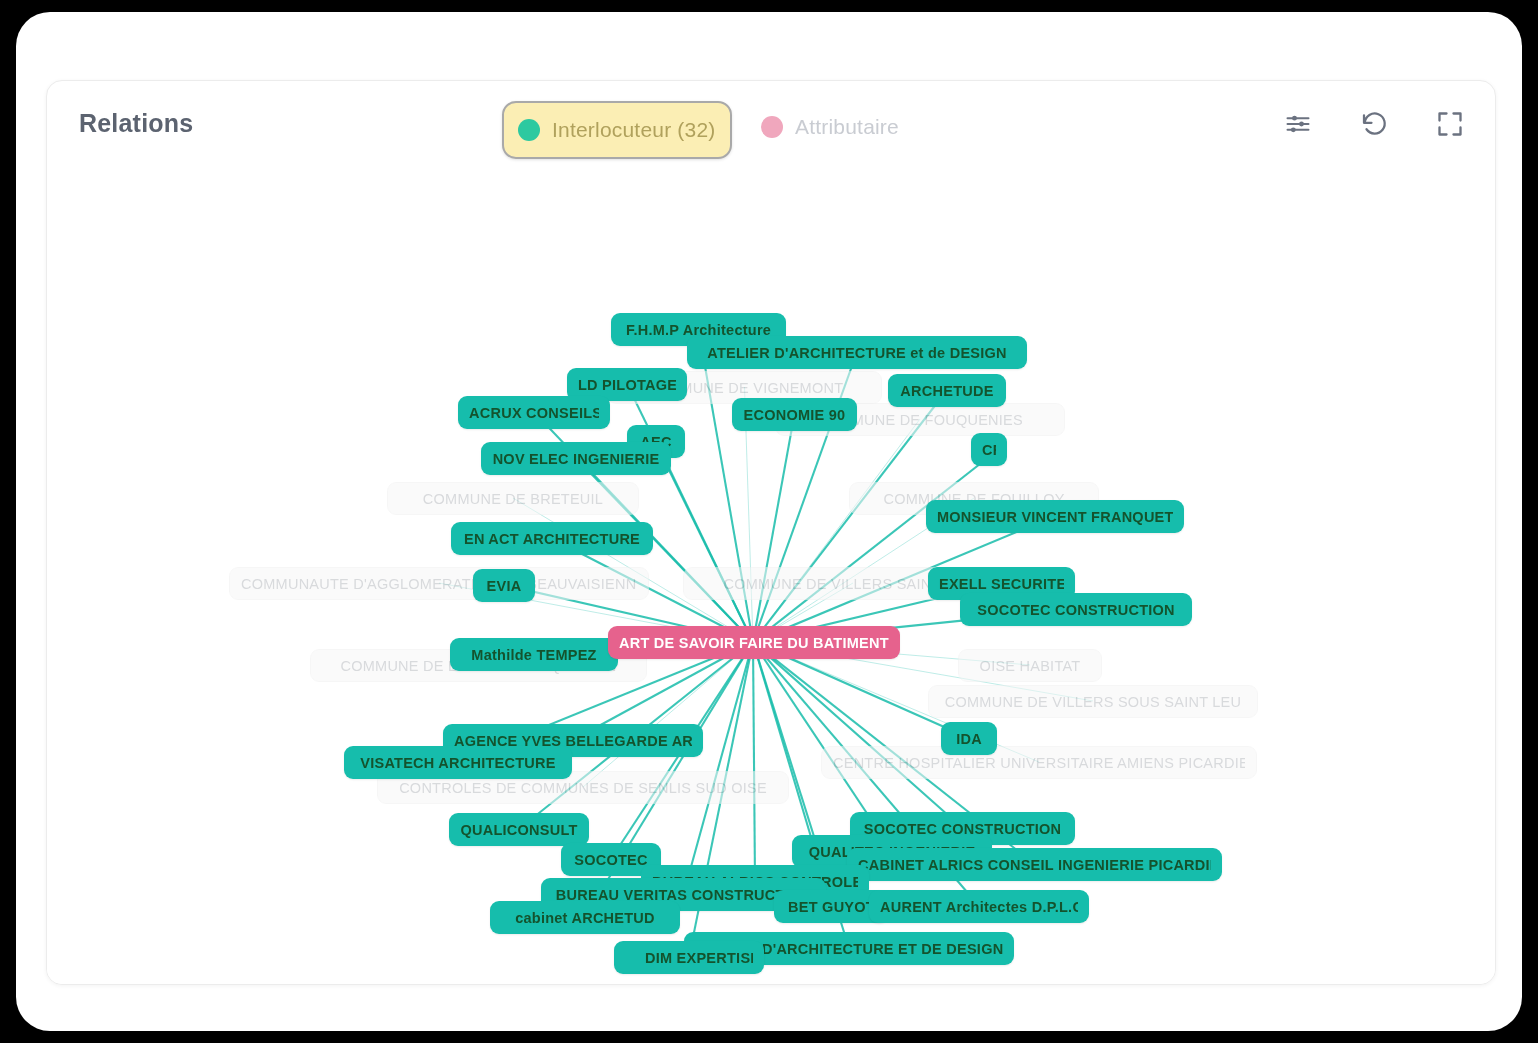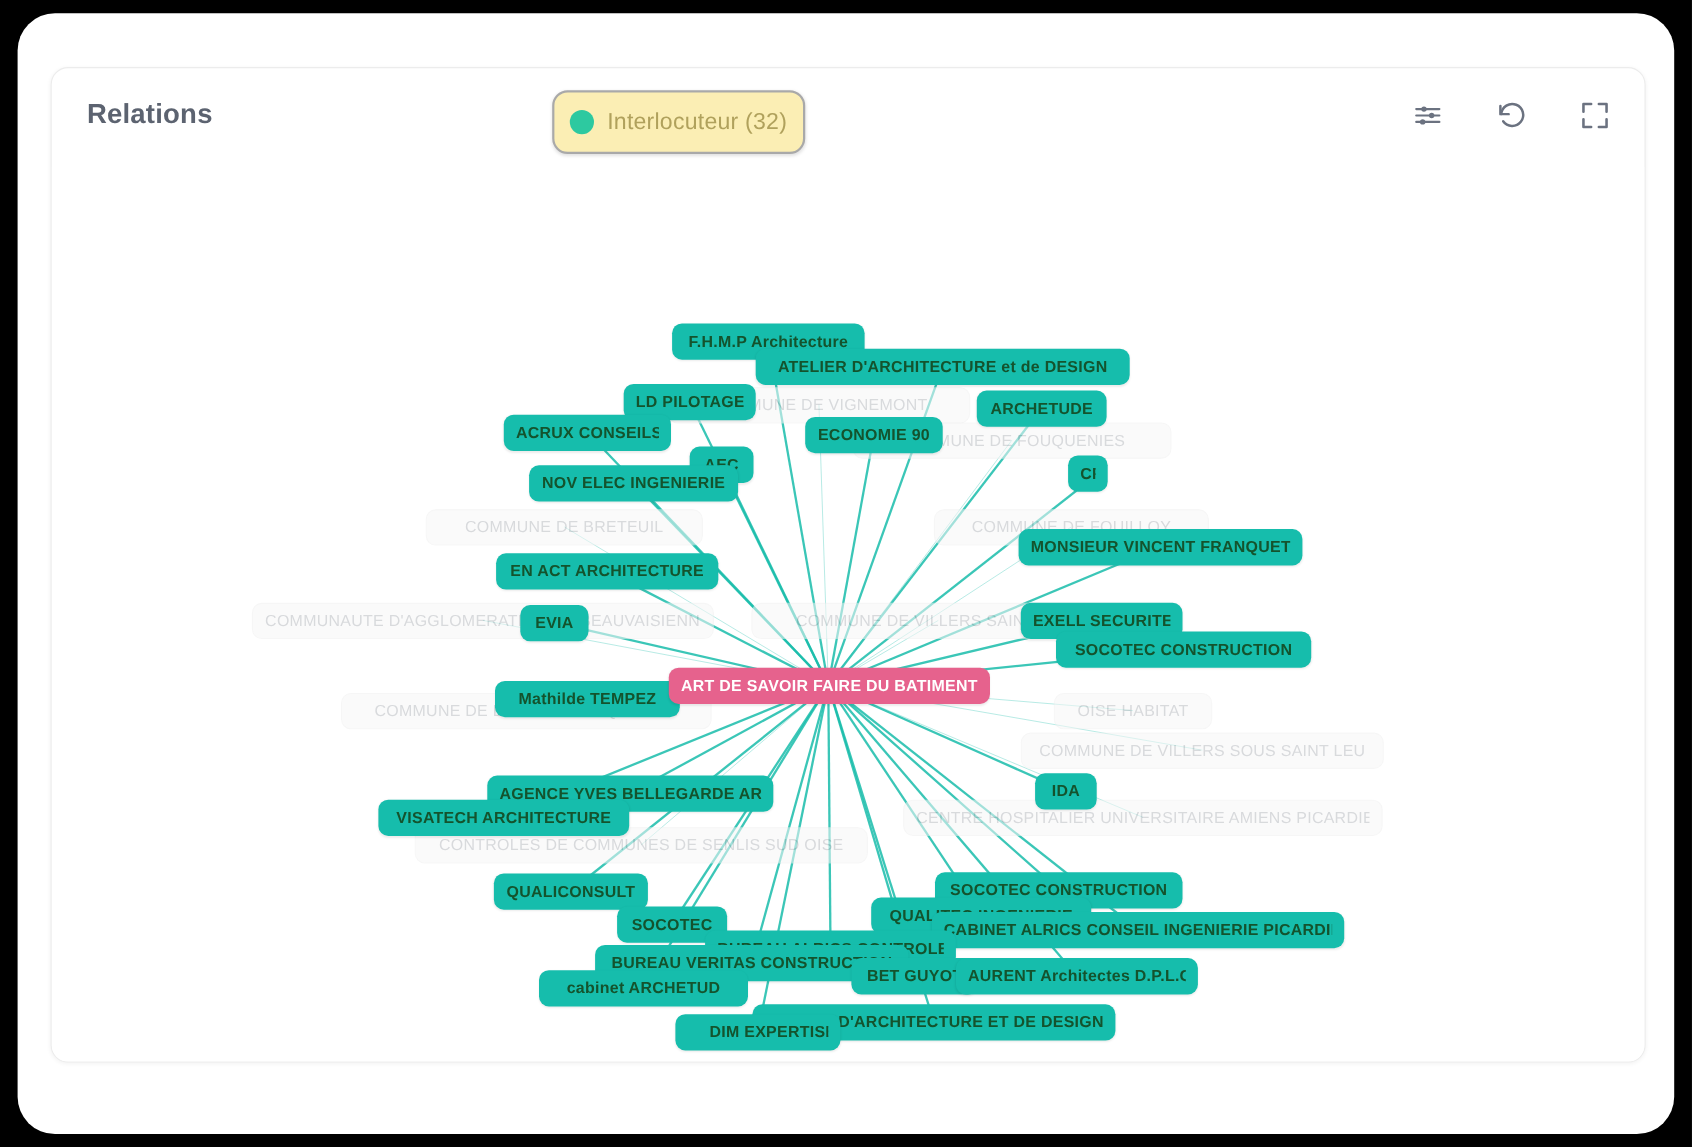--- a/index.html
+++ b/index.html
@@ -4,21 +4,21 @@
 <style>
   html,body{margin:0;padding:0;background:#000;}
   body{width:1538px;height:1043px;overflow:hidden;font-family:"Liberation Sans",sans-serif;}
 
   #outer-card{
     position:absolute;left:16px;top:12px;width:1506px;height:1019px;
     background:#ffffff;border-radius:34px;
     box-shadow:0 2px 14px rgba(0,0,0,.18);
   }
   #panel{
-    position:absolute;left:30px;top:49px;width:1448px;height:903px;
+    position:absolute;left:30px;top:68px;width:1448px;height:903px;
     background:#ffffff;border:1px solid #ececec;border-radius:16px;
     box-shadow:0 1px 4px rgba(0,0,0,.05);
     overflow:hidden;
   }
 
   
   #header{position:absolute;left:0;top:0;width:100%;height:90px;}
   #title{
     position:absolute;left:32px;top:28px;
     font-size:25px;font-weight:bold;color:#5c6370;letter-spacing:.2px;
@@ -68,20 +68,24 @@
 
     <div id="header">
       <div id="title">Relations</div>
 
 
       <div class="legend-item" id="legend-interlocuteur">
         <span class="legend-dot" style="background:#2dc9a0"></span>
         <span class="legend-label">Interlocuteur (32)</span>
       </div>
 
+      <div class="legend-item" id="legend-attributaire">
+        <span class="legend-dot" style="background:#f0a7bd"></span>
+        <span class="legend-label">Attributaire</span>
+      </div>
 
       <div id="tools">
         <div class="tool-btn">
           <svg width="28" height="28" viewBox="0 0 24 24" fill="none" stroke="#6b7280" stroke-width="1.7" stroke-linecap="round">
             <line x1="3" y1="7" x2="21" y2="7"></line>
               <line x1="3" y1="12" x2="21" y2="12"></line>
               <line x1="3" y1="17" x2="21" y2="17"></line>
             <circle cx="9" cy="7" r="2.1" fill="#6b7280" stroke="none"></circle>
             <circle cx="15" cy="12" r="2.1" fill="#6b7280" stroke="none"></circle>
             <circle cx="8" cy="17" r="2.1" fill="#6b7280" stroke="none"></circle>

